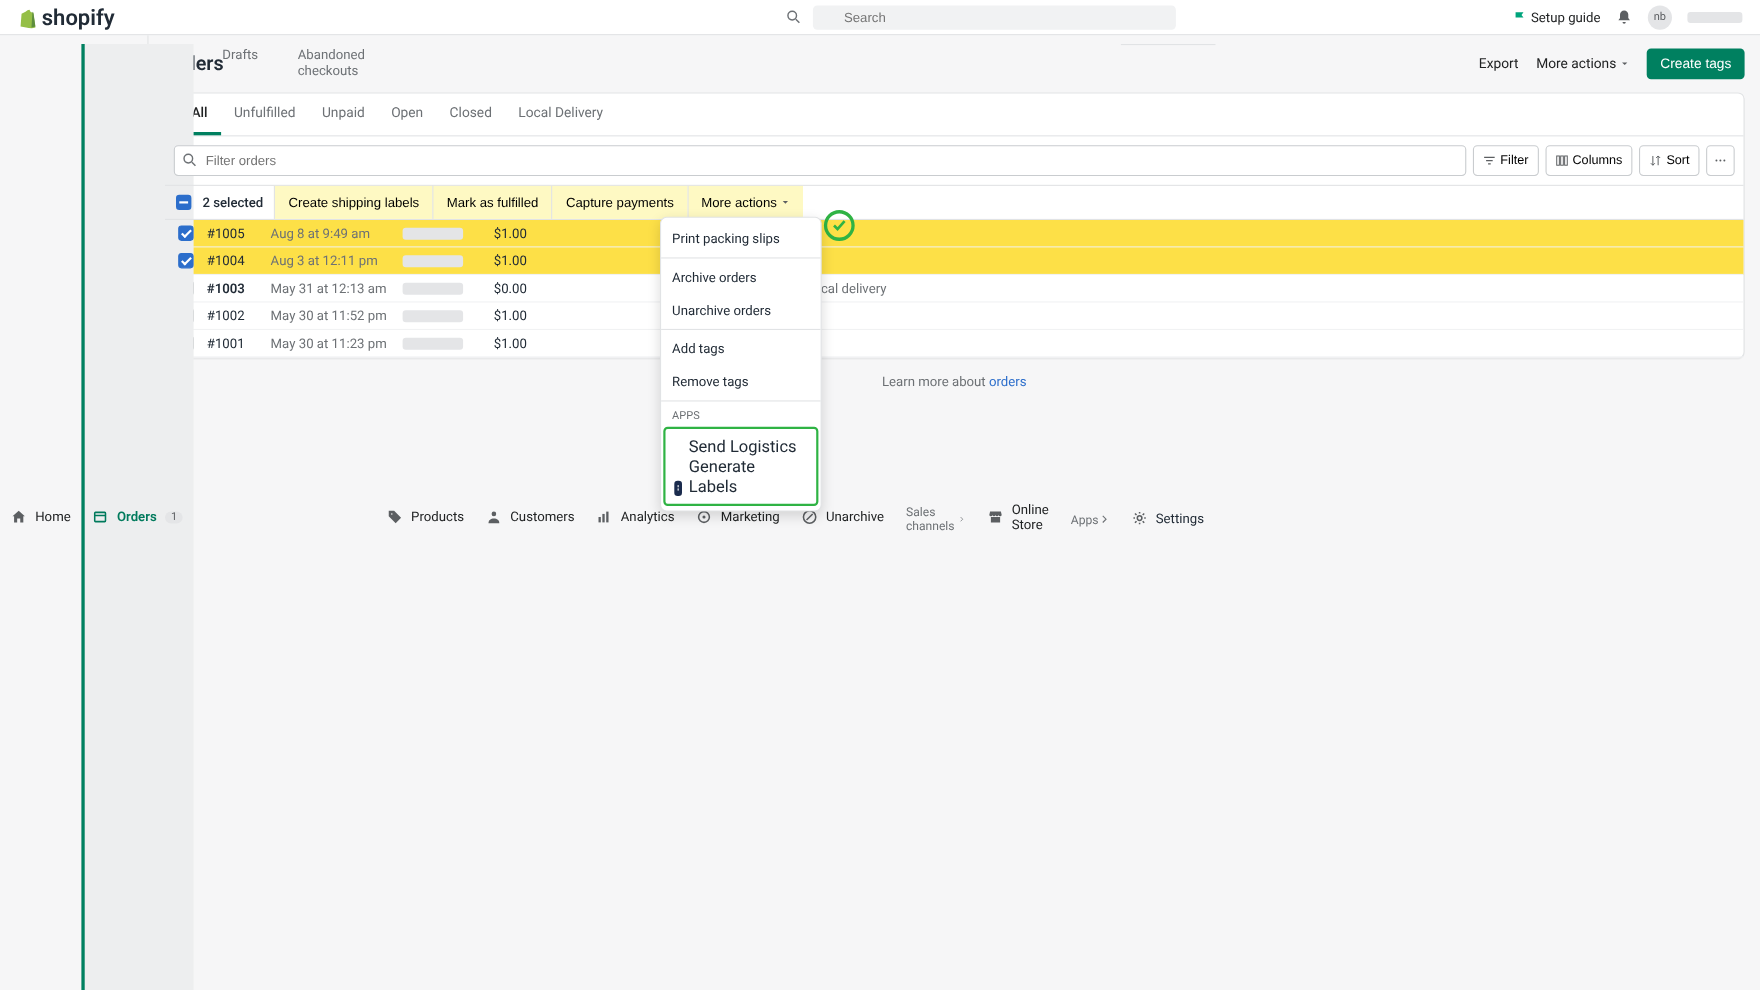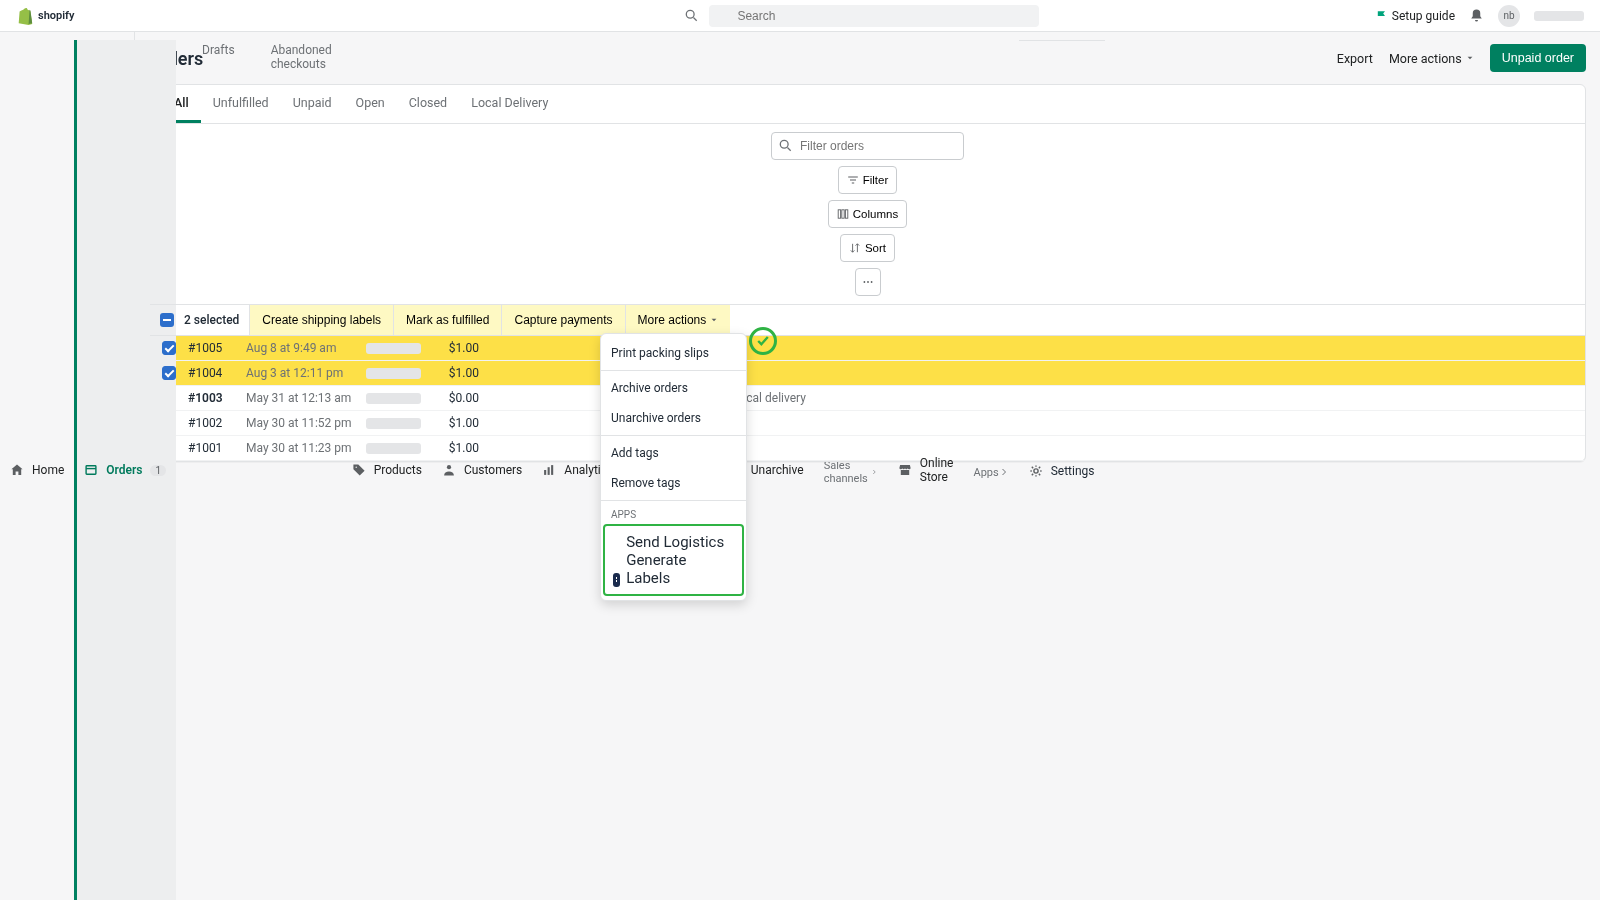--- a/index.html
+++ b/index.html
@@ -1,21 +1,21 @@
 <!DOCTYPE html>
 <html><head>
 <meta charset="utf-8">
 <style>
 * { box-sizing: border-box; margin: 0; padding: 0; }
 body { font-family: -apple-system, BlinkMacSystemFont, "Segoe UI", Roboto, sans-serif; font-size: 13px; color: #212b36; background: #f6f6f7; }
 a { color: #2c6ecb; text-decoration: none; }
 
 
 .topbar { height: 32px; background: #ffffff; border-bottom: 1px solid #e1e3e5; display: flex; align-items: center; padding: 0 16px; position: relative; }
-.logo { display: flex; align-items: center; gap: 4px; font-weight: 600; font-size: 11px; }
+.logo { display: flex; align-items: center; gap: 4px; font-weight: 600; font-size: 20px; }
 .logo-icon { width: 18px; height: 18px; display: inline-block; }
 .search-wrap { position: absolute; left: 50%; transform: translateX(-50%); padding-left: 32px; }
 .search-box { width: 330px; height: 22px; background: #f1f2f3; border: none; border-radius: 4px; padding: 0 8px 0 28px; font-size: 12px; color: #6d7175; }
 .search-icon-pos { position: relative; }
 .search-icon-pos svg { position: absolute; left: 8px; top: 4px; }
 .topbar-right { margin-left: auto; display: flex; align-items: center; gap: 14px; }
 .setup-guide { display: flex; align-items: center; gap: 4px; font-size: 12px; color: #202223; }
 .avatar { width: 22px; height: 22px; border-radius: 50%; background: #e4e5e7; color: #5c5f62; font-size: 10px; display: flex; align-items: center; justify-content: center; }
 .redact-sm { width: 50px; height: 10px; background: #e4e5e7; border-radius: 3px; }
 
@@ -45,21 +45,21 @@
 .primary-btn { background: #008060; color: #fff; border: none; border-radius: 4px; padding: 7px 12px; font-size: 12.5px; cursor: pointer; }
 
 .card { background: #fff; border: 1px solid #e1e3e5; border-radius: 6px; box-shadow: 0 1px 0 rgba(0,0,0,0.03); }
 
 
 .tabs { display: flex; border-bottom: 1px solid #e1e3e5; padding: 0 12px; }
 .tab { padding: 10px 12px; font-size: 12.5px; color: #6d7175; cursor: pointer; border-bottom: 3px solid transparent; }
 .tab.active { color: #202223; font-weight: 500; border-bottom-color: #008060; }
 
 
-.filter-row { display: flex; padding: 8px 8px; gap: 6px; align-items: center; flex-direction: column; }
+.filter-row { display: flex; padding: 8px 8px; gap: 6px; align-items: center; }
 .filter-input-wrap { flex: 1; position: relative; }
 .filter-input { width: 100%; height: 28px; border: 1px solid #c9cccf; border-radius: 4px; padding: 0 8px 0 28px; font-size: 12px; }
 .filter-input-wrap svg { position: absolute; left: 8px; top: 7px; }
 .seg-btn { height: 28px; border: 1px solid #c9cccf; background: #fff; border-radius: 4px; padding: 0 8px; font-size: 11.5px; display: flex; align-items: center; gap: 4px; cursor: pointer; }
 .seg-btn svg { width: 12px; height: 12px; }
 
 
 .bulk-bar { display: flex; align-items: center; border-top: 1px solid #e1e3e5; border-bottom: 1px solid #e1e3e5; position: relative; }
 .bulk-check { padding: 6px 10px; }
 .check-minus { width: 14px; height: 14px; background: #2c6ecb; border-radius: 3px; position: relative; }
@@ -228,21 +228,21 @@
     <div class="page-head">
       <div class="page-title">Orders</div>
       <div class="page-actions">
         <div class="text-btn">Export</div>
         <div class="text-btn">
           <span>More actions</span>
           <svg width="8" height="8" viewBox="0 0 20 20">
               <path d="M4 7l6 6 6-6" fill="#5c5f62"></path>
             </svg>
         </div>
-        <button class="primary-btn">Unpaid order</button>
+        <button class="primary-btn">Create tags</button>
       </div>
     </div>
 
     <div class="card">
 
       <div class="tabs" id="tabs-container">
           <div class="tab active">All</div>
           <div class="tab">Unfulfilled</div>
           <div class="tab">Unpaid</div>
           <div class="tab">Open</div>
@@ -394,14 +394,17 @@
               <div class="redact" style="width:55px"></div>
             </div>
             <div class="col-total">$1.00</div>
             <div class="col-gap"></div>
             <div class="col-item">em</div>
             <div class="col-deliv" style="padding-left:32px;"></div>
           </div>
         </div>
     </div>
 
+    <div class="learn-more">
+      <span>Learn more about </span><a href="#">orders</a>
+    </div>
   </div>
 </div>
 
 </body></html>

